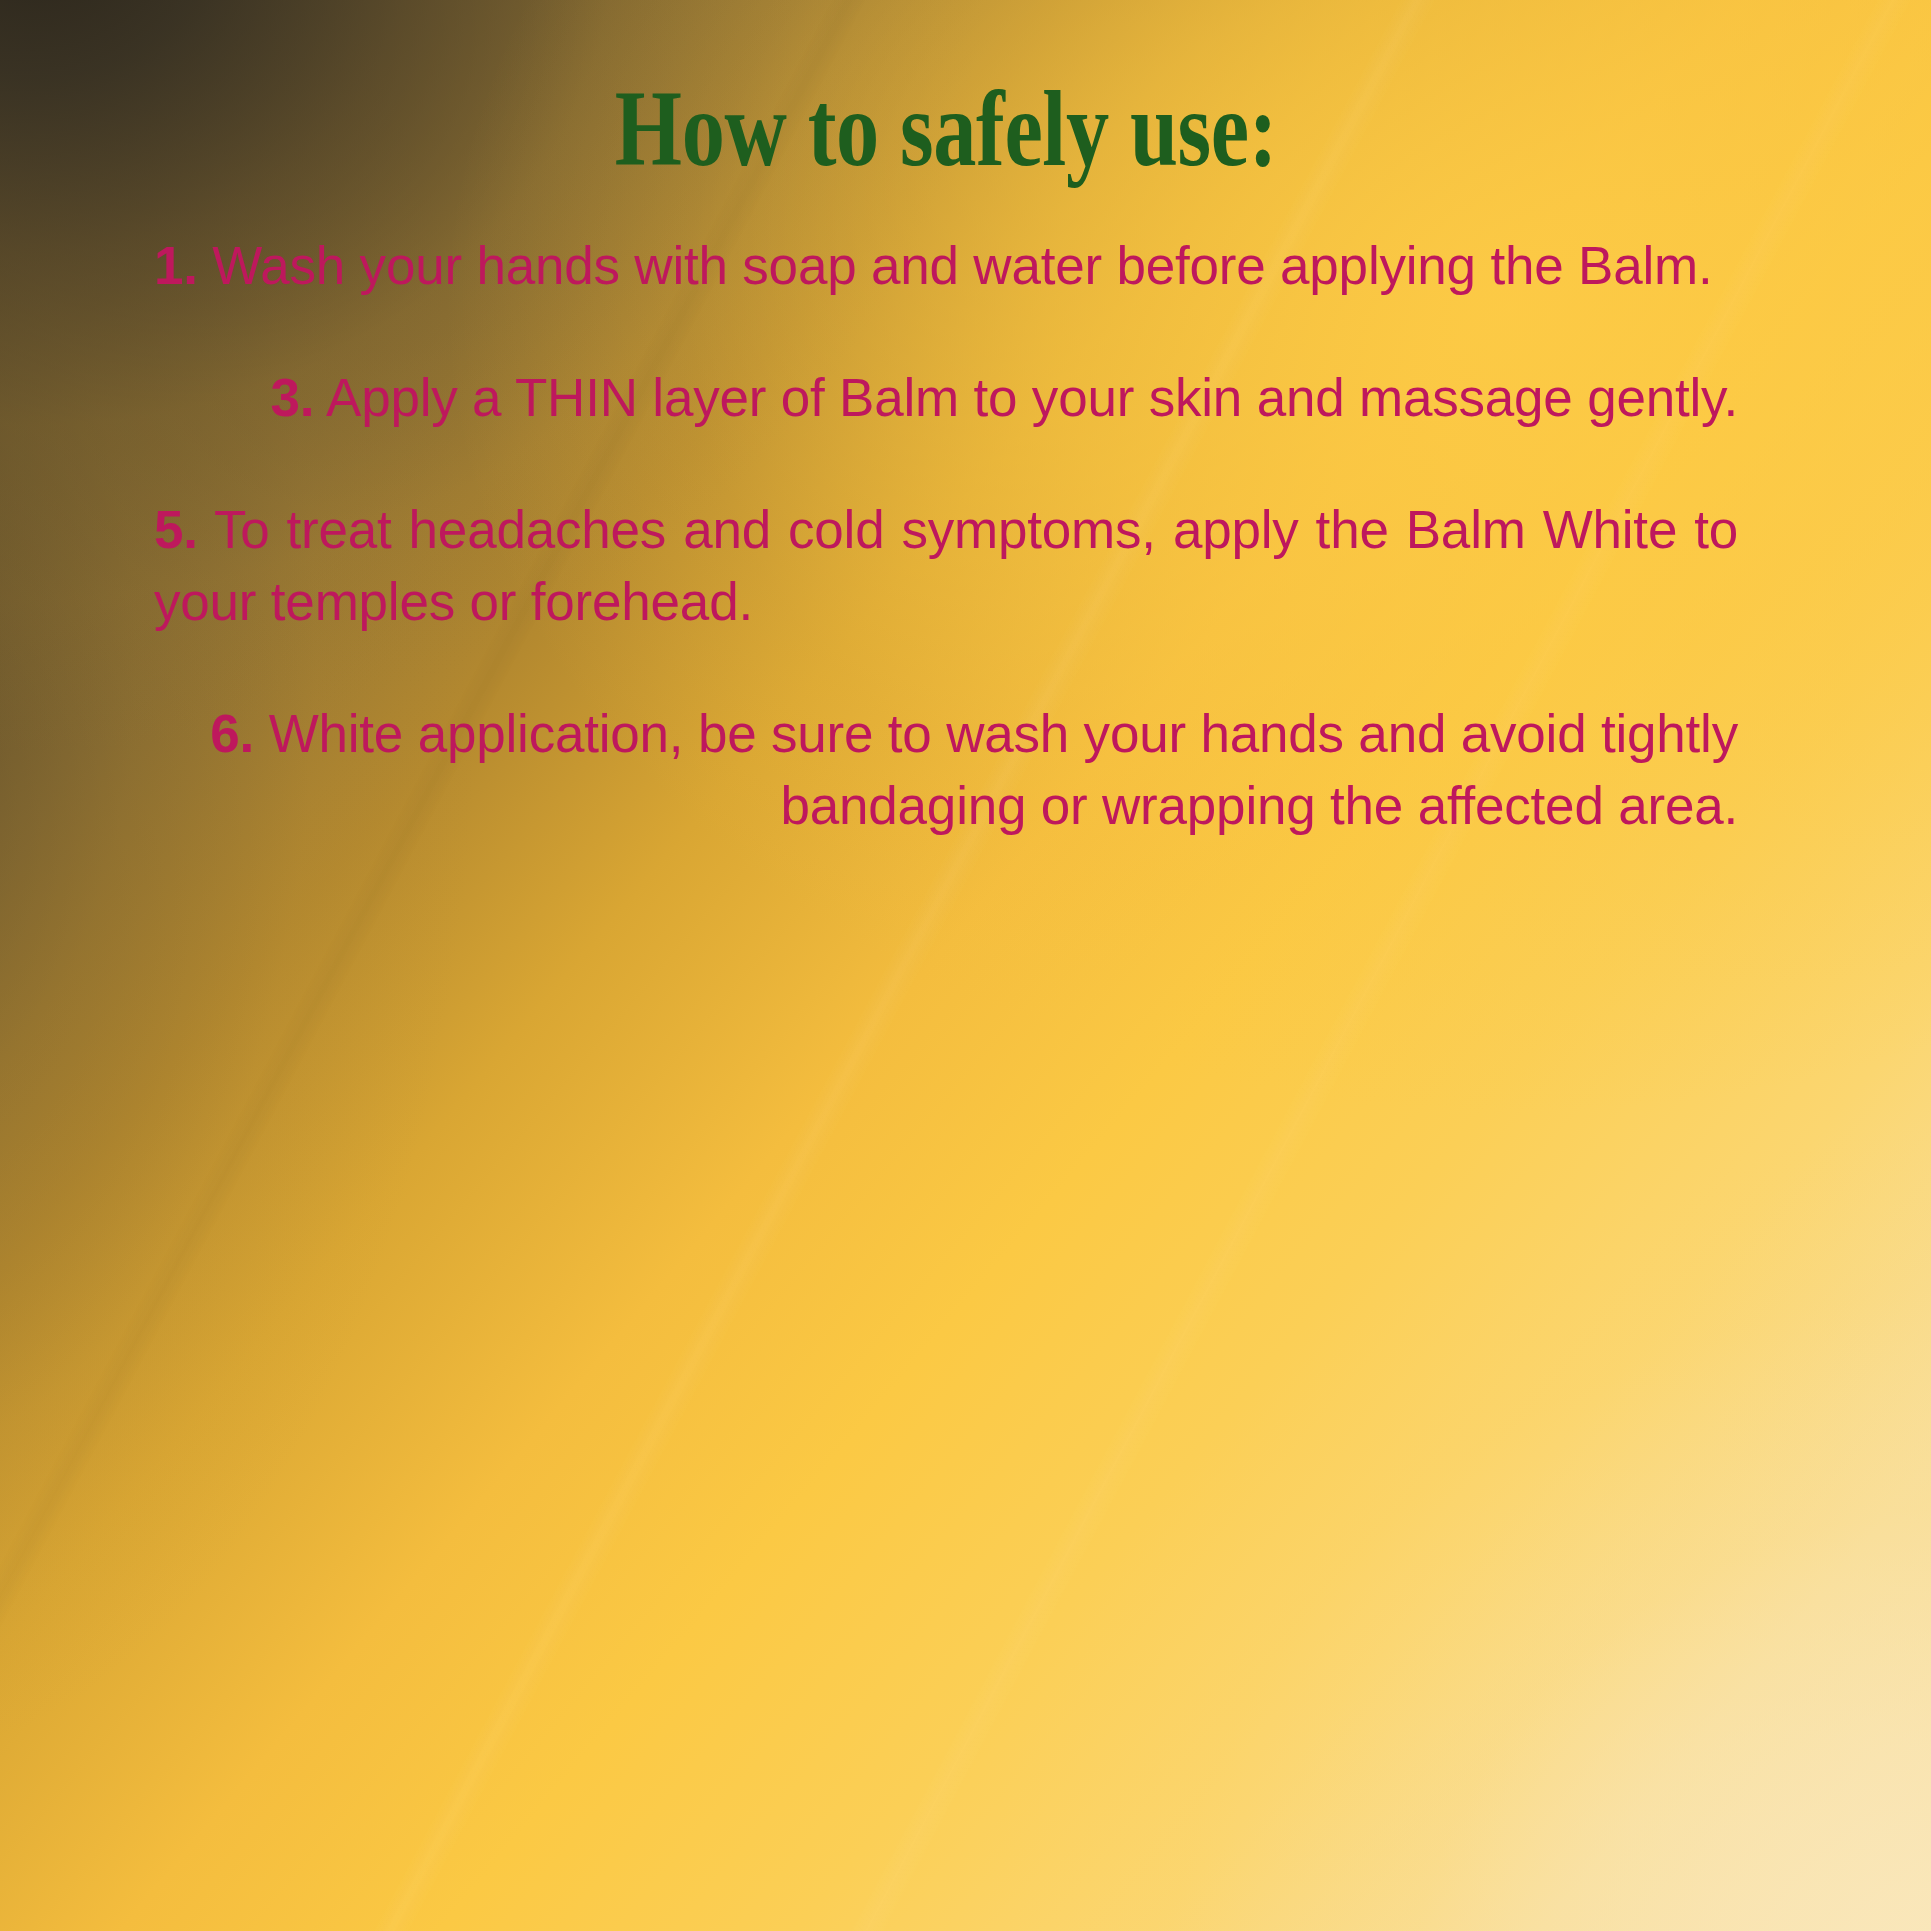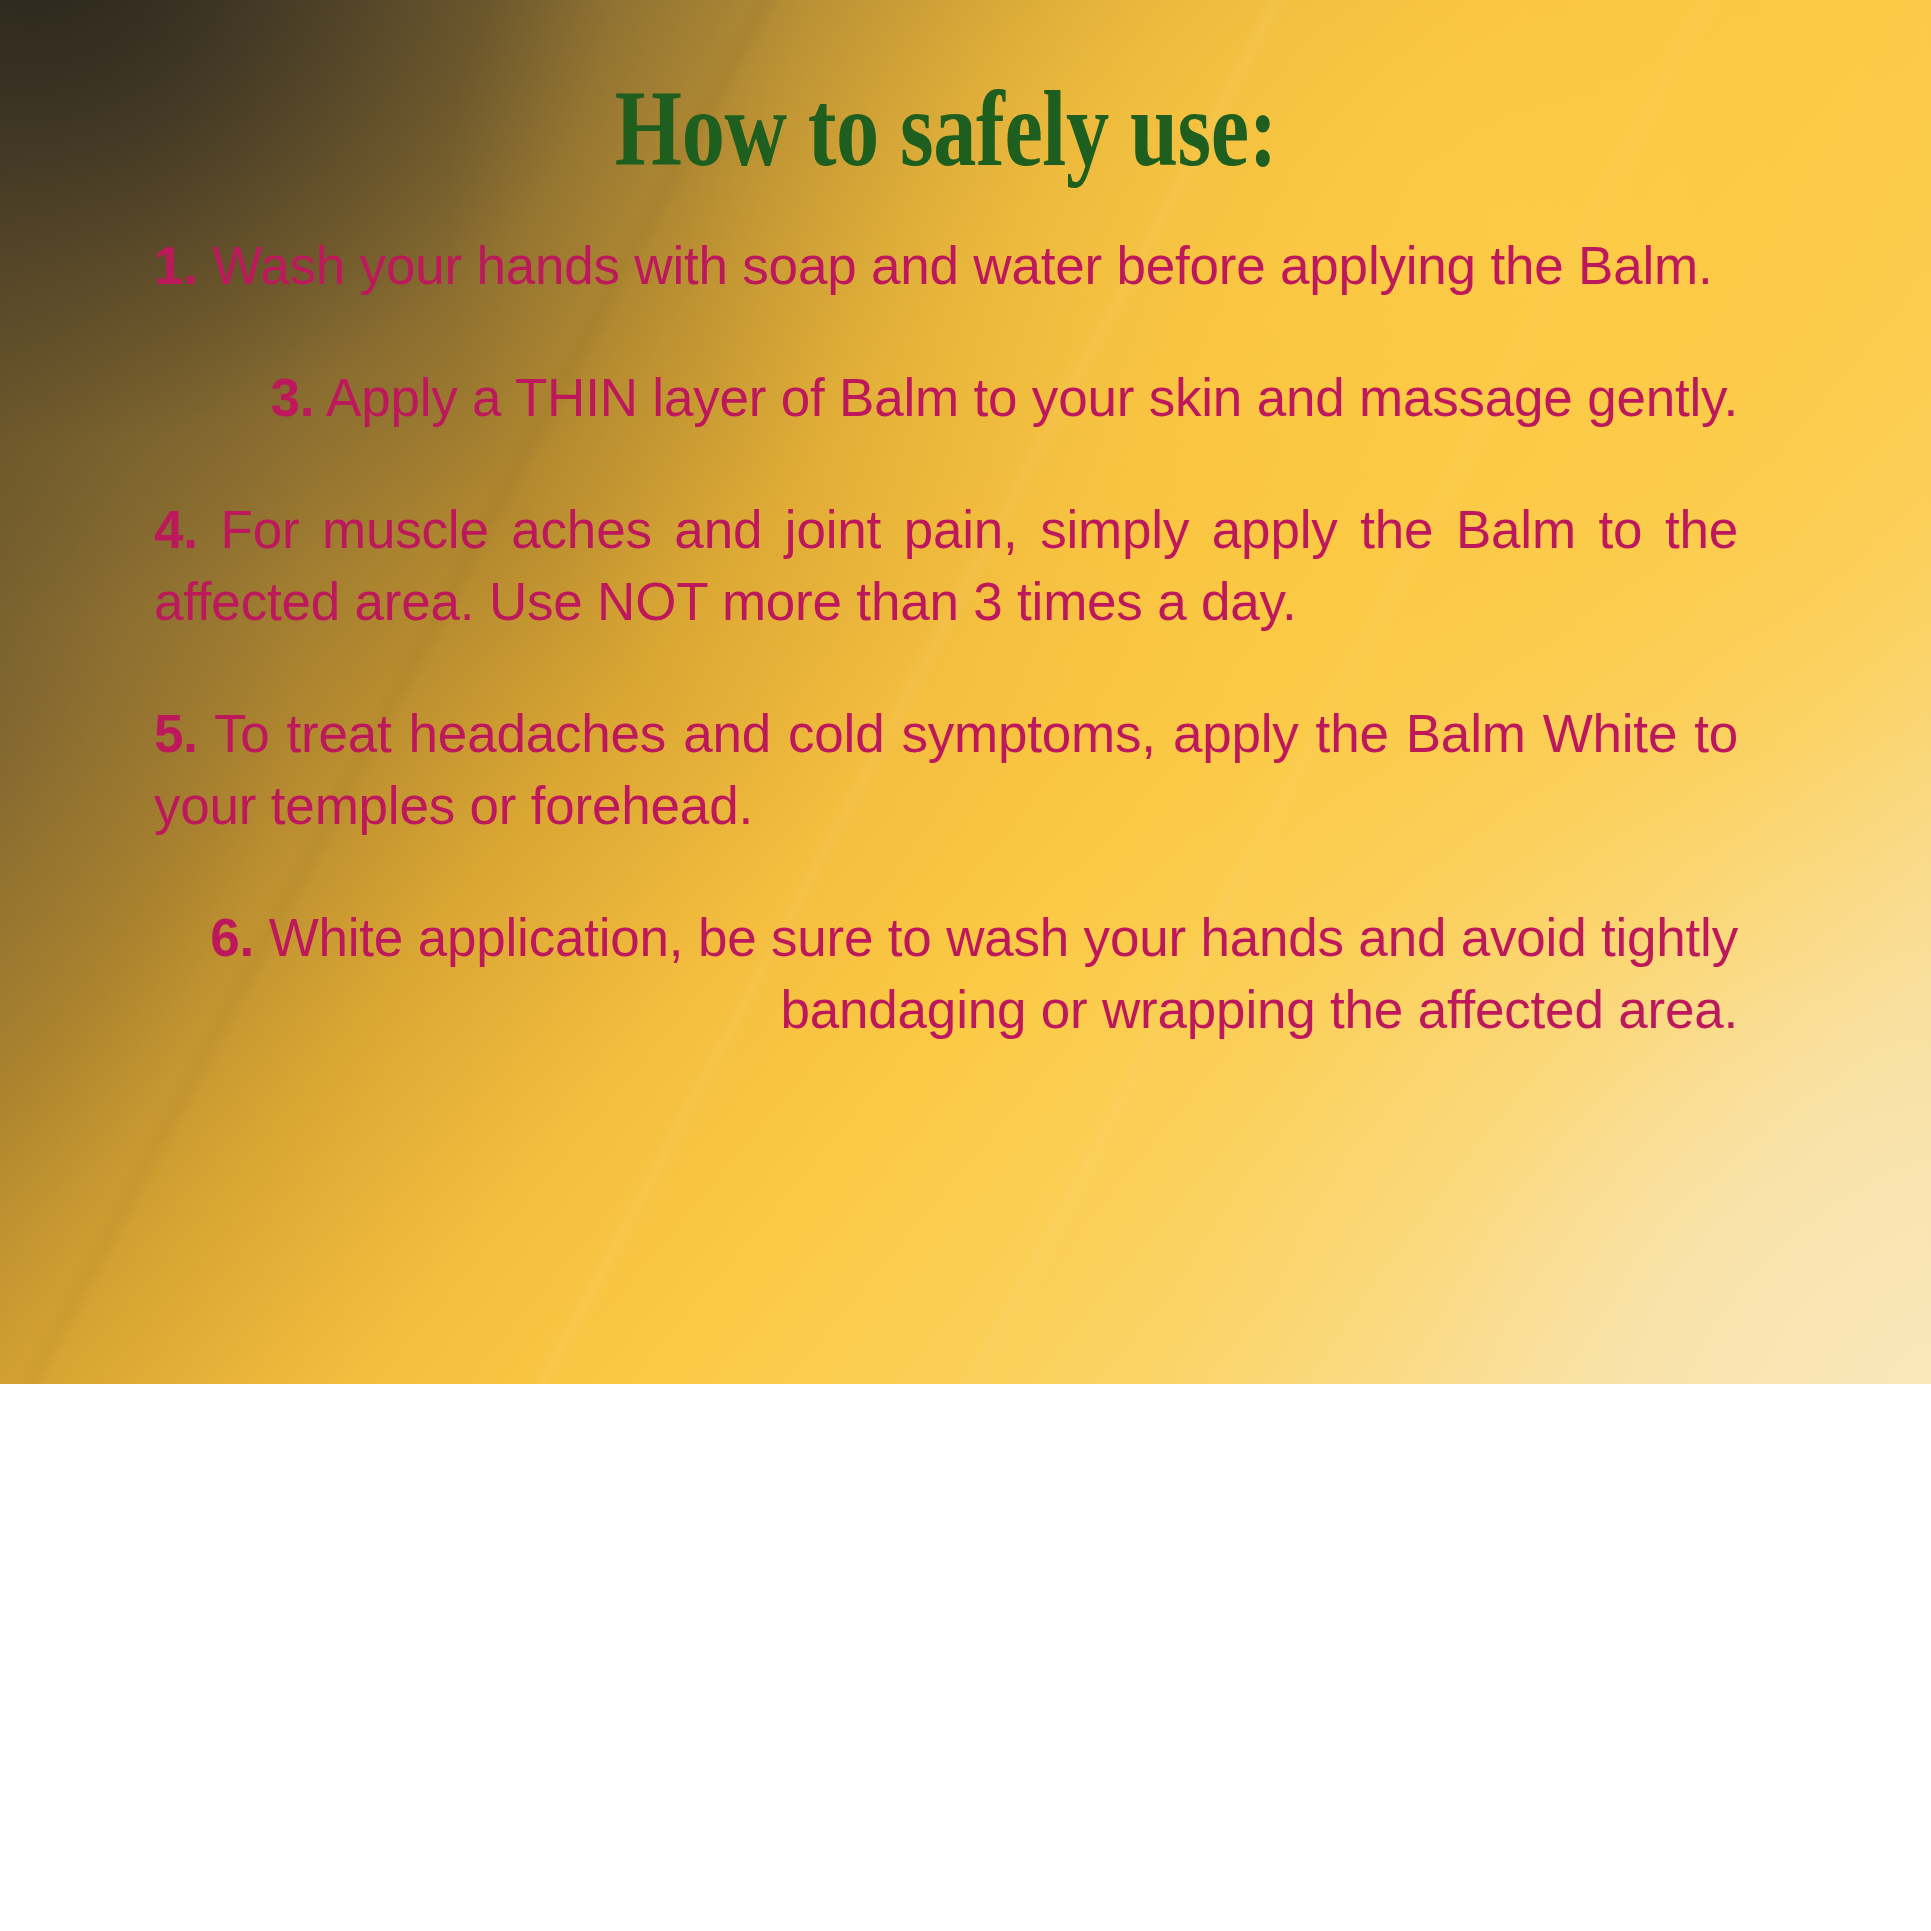--- a/index.html
+++ b/index.html
@@ -6,21 +6,21 @@
     margin: 0;
     padding: 0;
     width: 1931px;
     height: 1931px;
     overflow: hidden;
   }
 
   #poster {
     position: relative;
     width: 1931px;
-    height: 1384px;
+    height: 1931px;
     overflow: hidden;
     background-color: #fbc944;
     font-family: "Liberation Sans", "DejaVu Sans", sans-serif;
   }
 
   
   .bg-layer {
     position: absolute;
     inset: 0;
     pointer-events: none;
@@ -167,23 +167,20 @@
 
       <li class="step">
         <span class="step-num">1.</span><span class="step-num-space"> </span><span>Wash your hands with soap and water before applying the Balm.</span>
       </li>
 
 
       <li class="step no-justify">
         <span class="step-num">3.</span><span class="step-num-space"> </span><span>Apply a THIN layer of Balm to your skin and massage gently.</span>
       </li>
 
-      <li class="step">
-        <span class="step-num">4.</span><span class="step-num-space"> </span><span>For muscle aches and joint pain, simply apply the Balm to the affected area. Use NOT more than 3 times a day.</span>
-      </li>
 
       <li class="step">
         <span class="step-num">5.</span><span class="step-num-space"> </span><span>To treat headaches and cold symptoms, apply the Balm White to your temples or forehead.</span>
       </li>
 
       <li class="step no-justify">
         <span class="step-num">6.</span><span class="step-num-space"> </span><span>White application, be sure to wash your hands and avoid tightly bandaging or wrapping the affected area.</span>
       </li>
 
     </ol>

